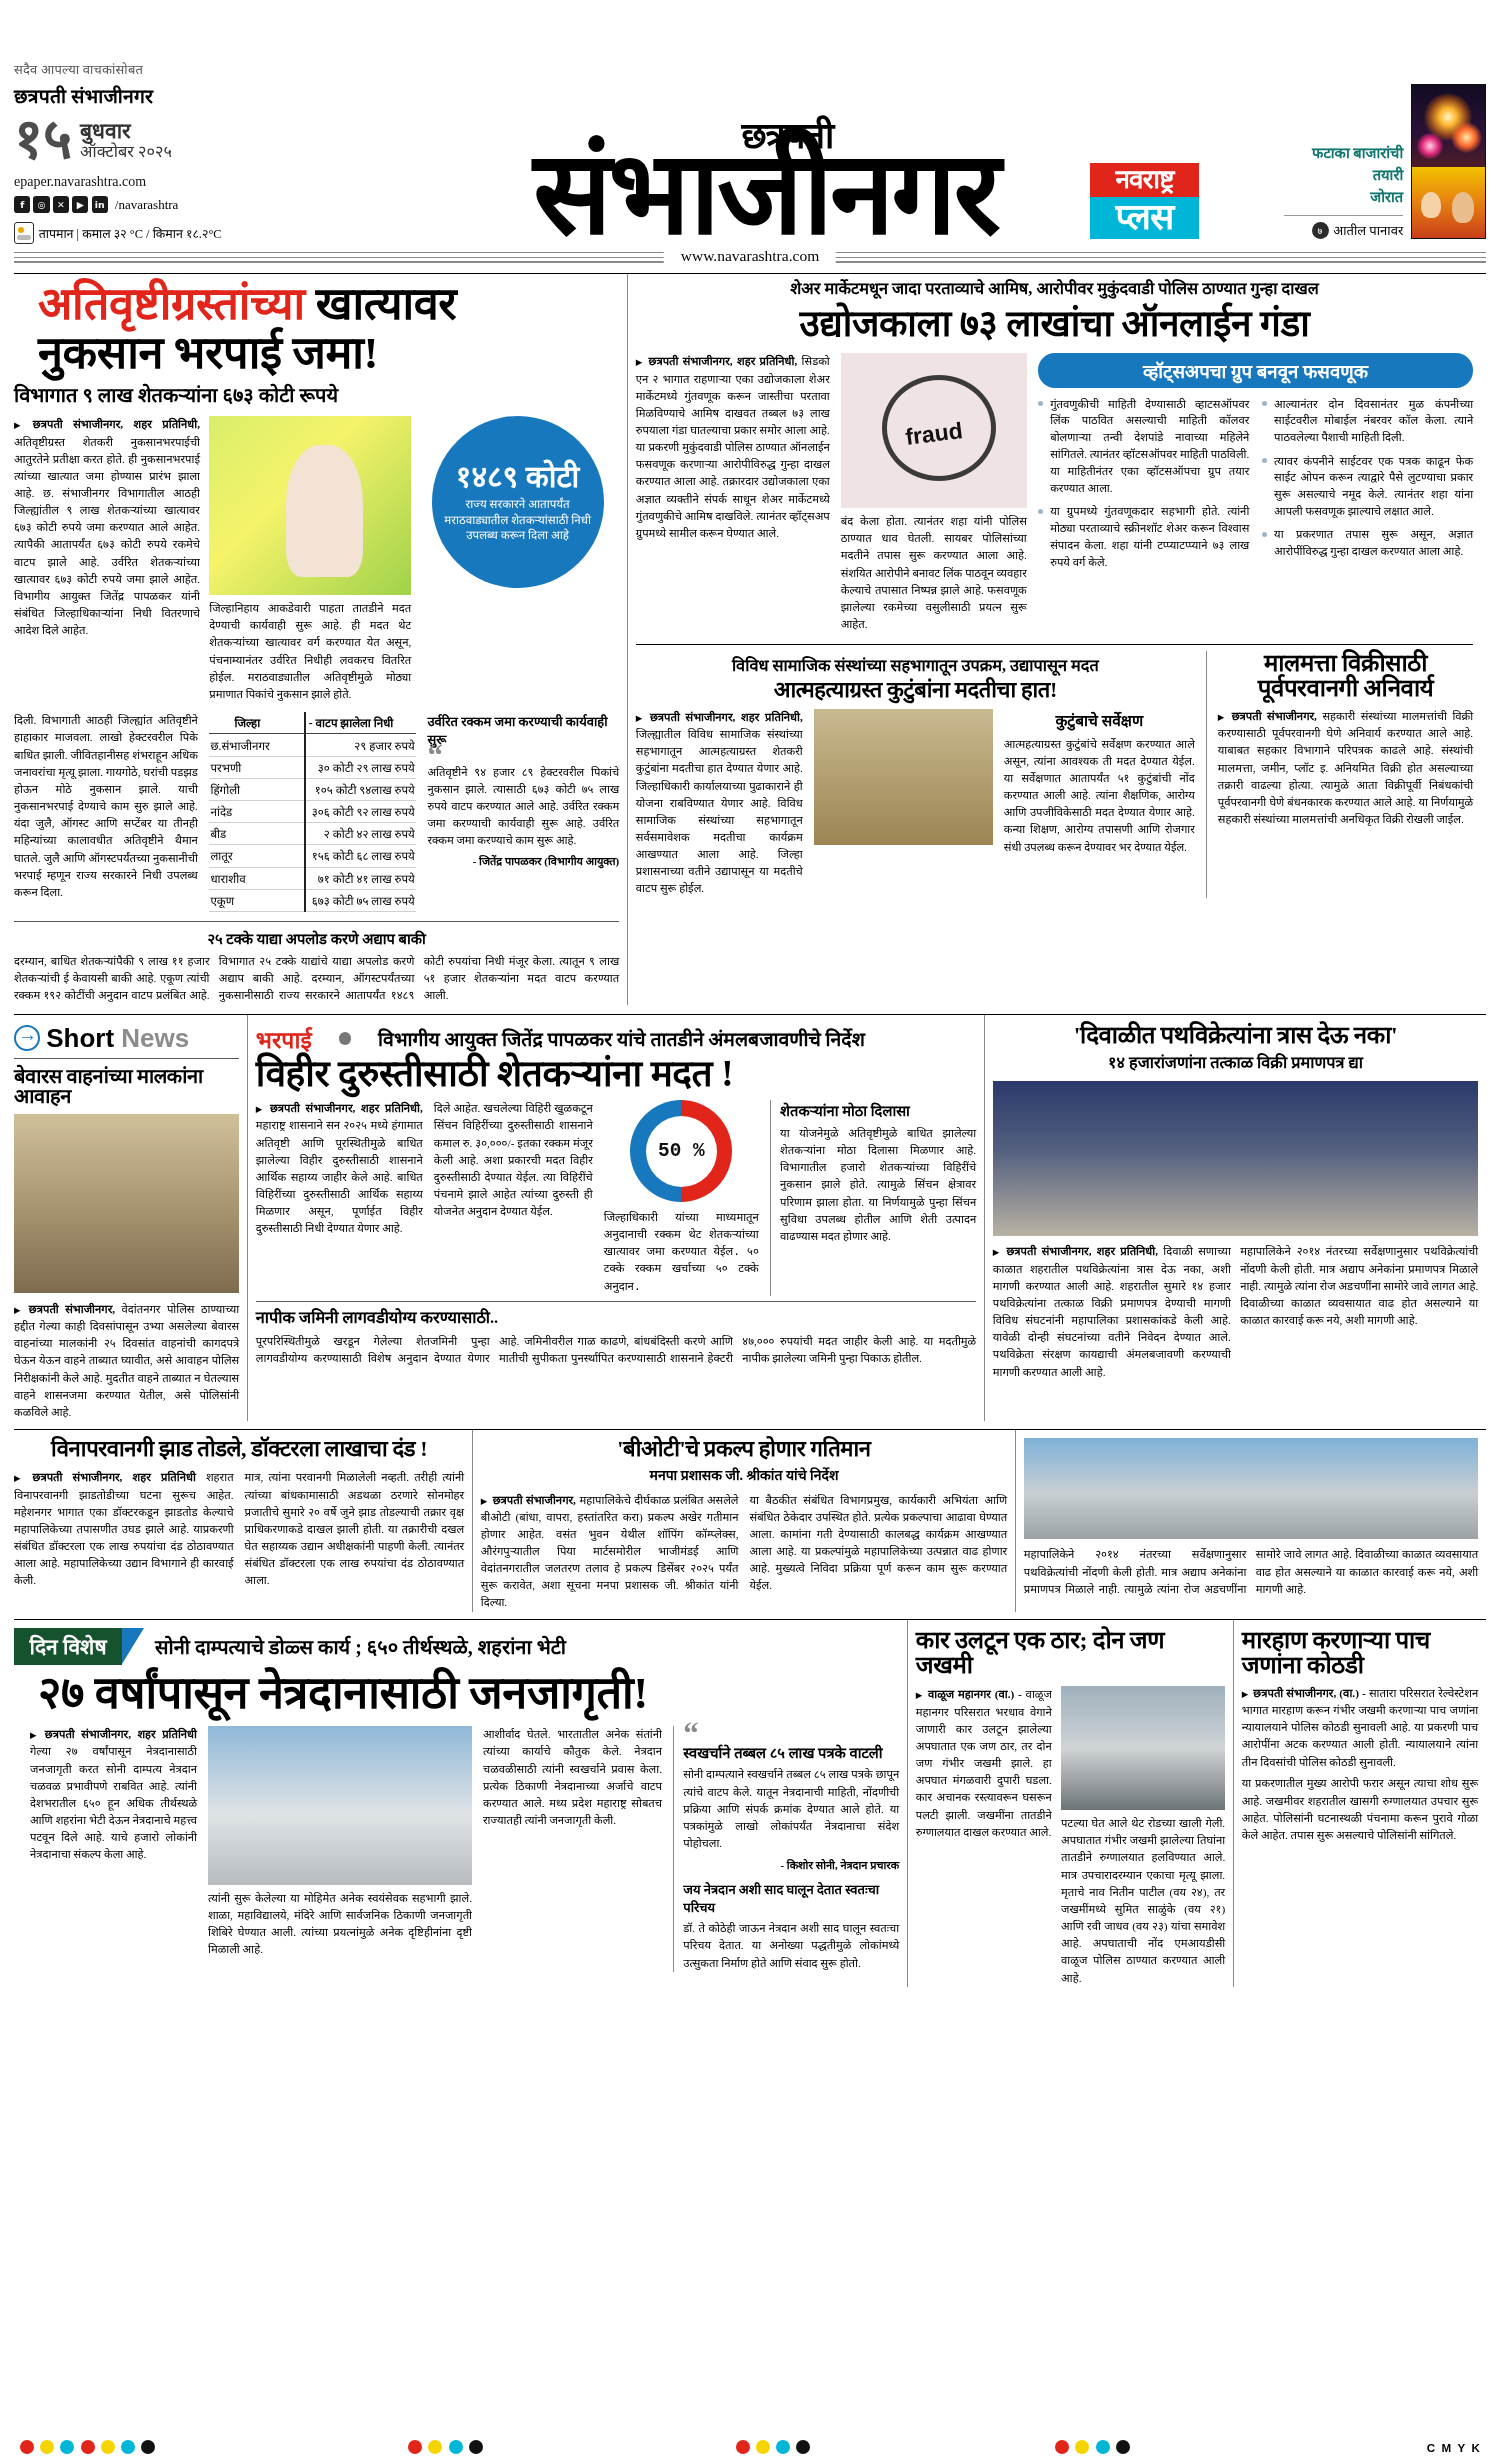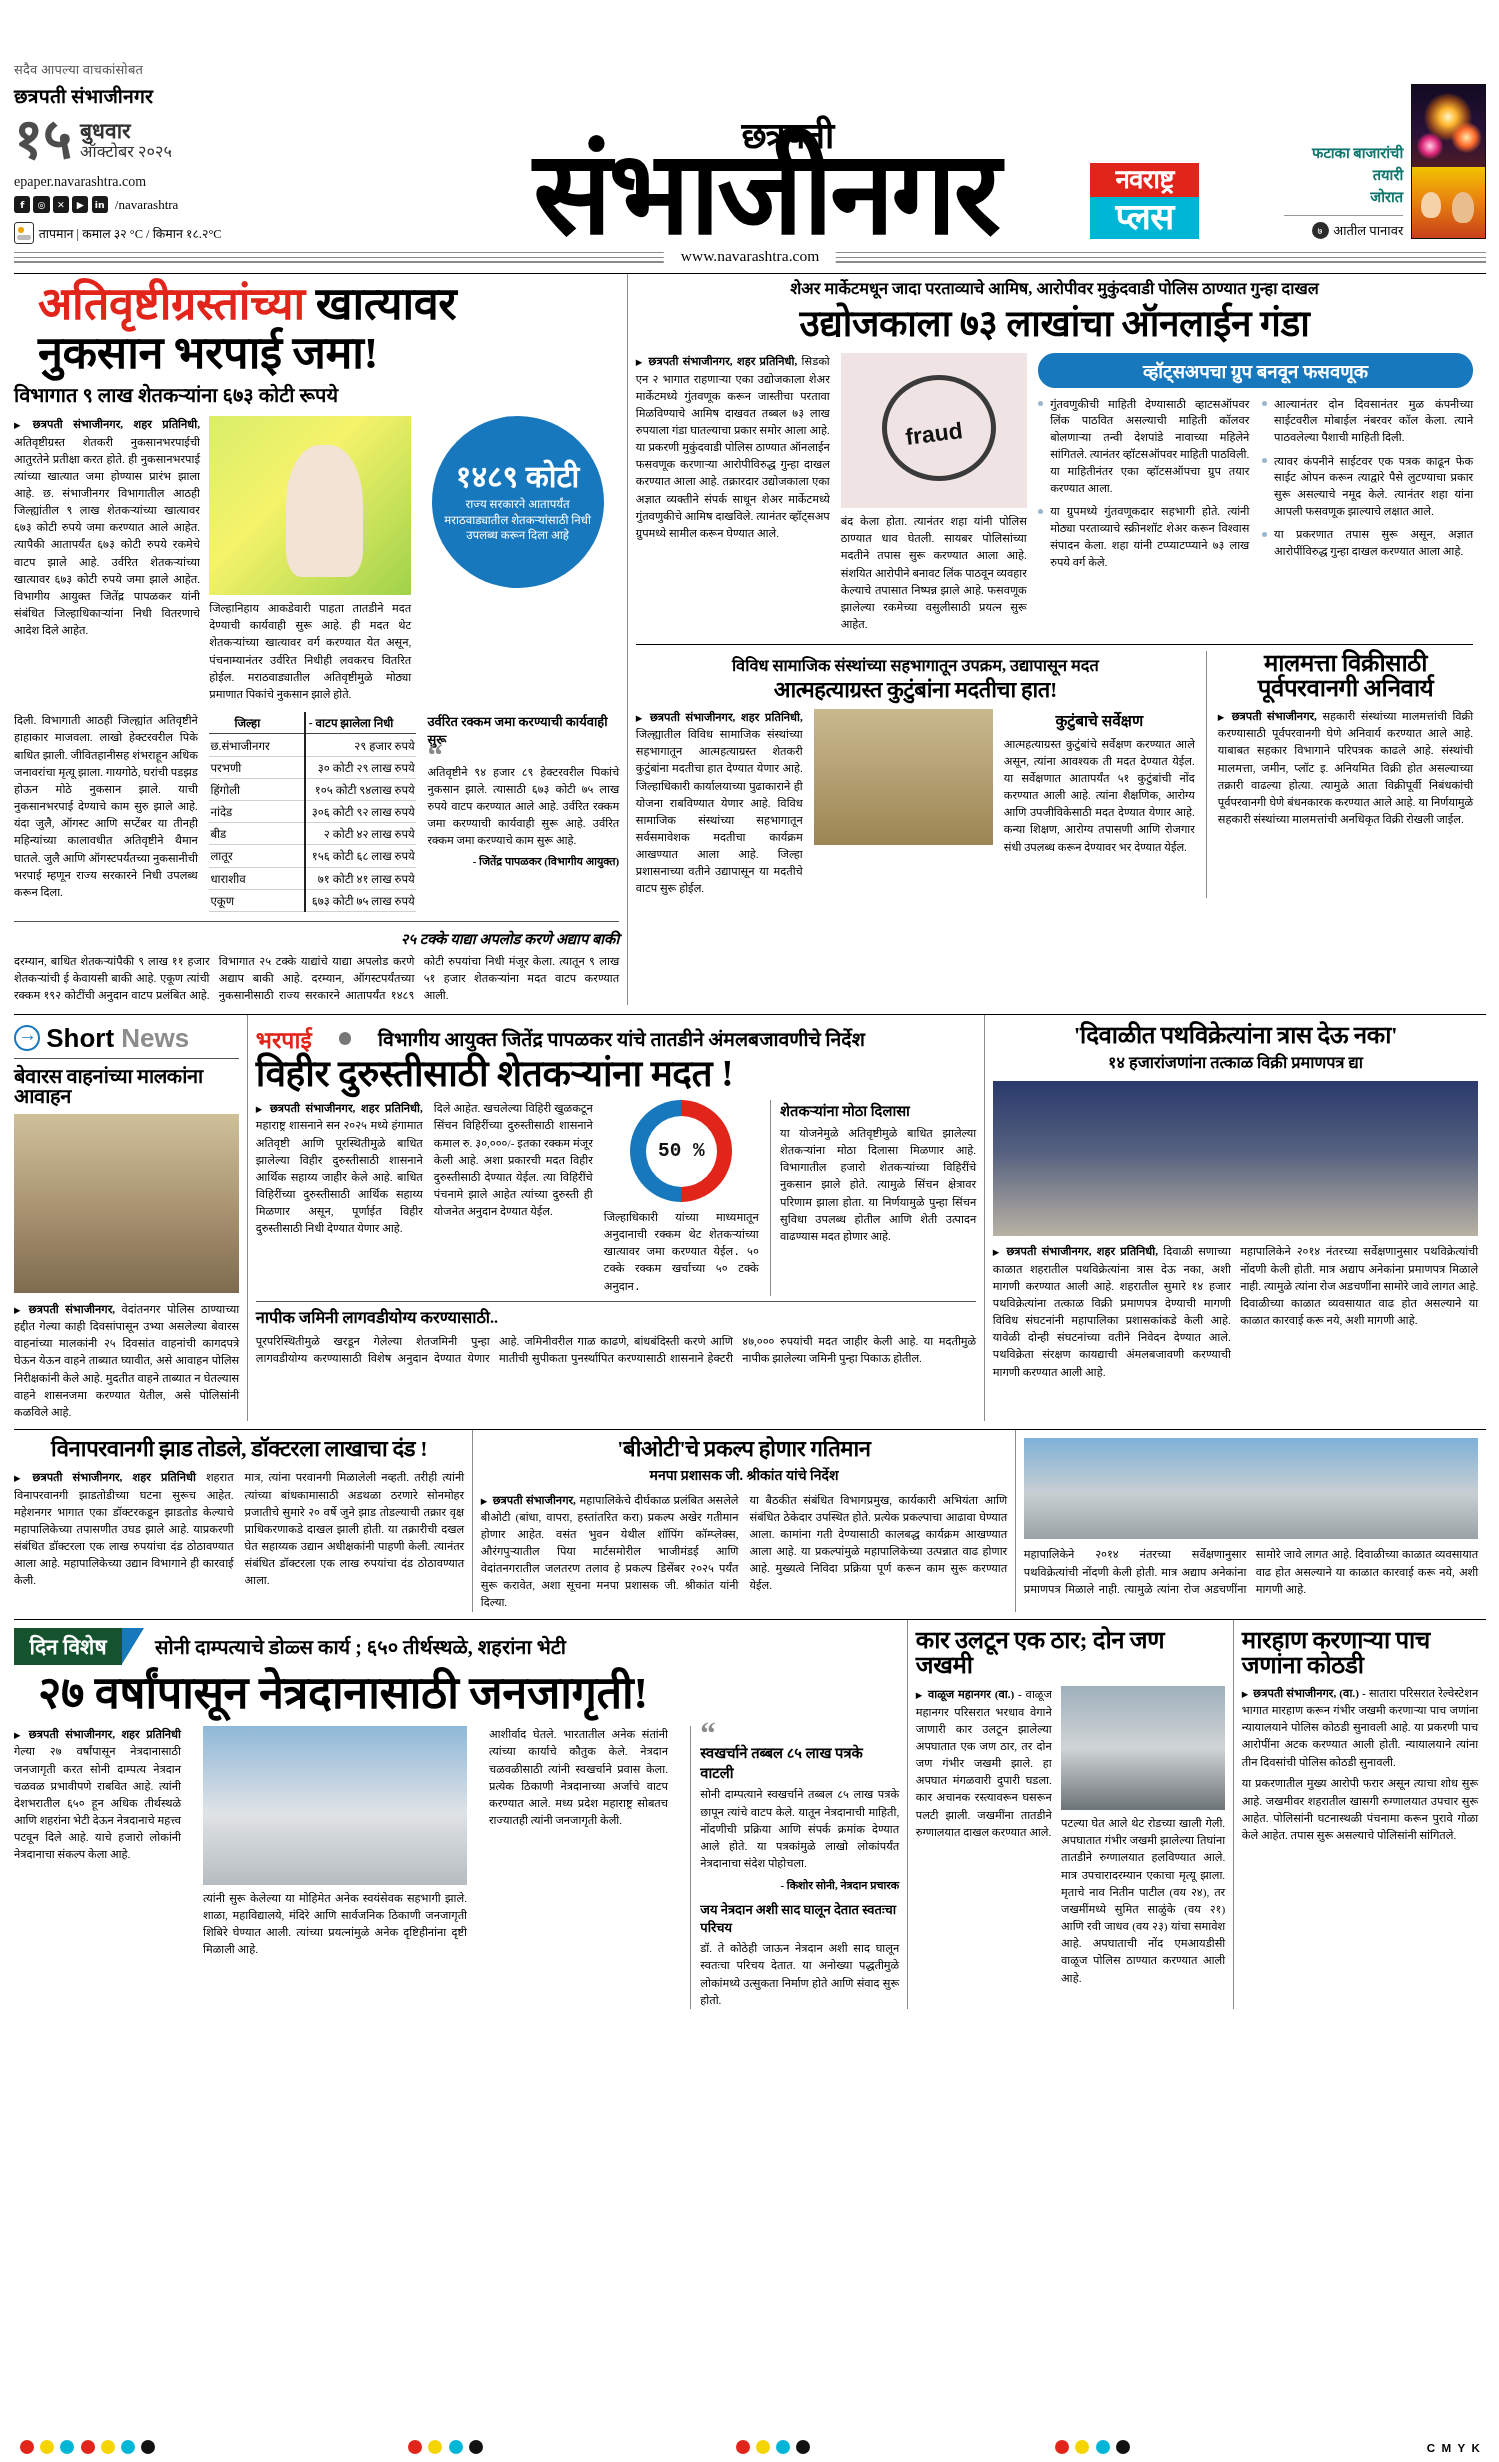--- a/index.html
+++ b/index.html
@@ -304,21 +304,21 @@
         </div>
         <div style="width:194px;">
           <div class="small-cap" style="text-align:left; font-size:13px;">उर्वरित रक्कम जमा करण्याची कार्यवाही सुरू</div>
           <span class="quote-mark">“</span>
           <div class="quote-box">अतिवृष्टीने ९४ हजार ८९ हेक्टरवरील पिकांचे नुकसान झाले. त्यासाठी ६७३ कोटी ७५ लाख रुपये वाटप करण्यात आले आहे. उर्वरित रक्कम जमा करण्याची कार्यवाही सुरू आहे. उर्वरित रक्कम जमा करण्याचे काम सुरू आहे.</div>
           <div class="quote-attr">- जितेंद्र पापळकर (विभागीय आयुक्त)</div>
         </div>
       </div>
 
       <div class="rule-h-thin" style="margin-top:9.3px; padding-top:6.2px;">
-        <div class="small-cap" style="text-align:right; font-size:14.7px;font-style:italic;">२५ टक्के याद्या अपलोड करणे अद्याप बाकी</div>
+        <div class="small-cap" style="text-align:center; font-size:14.7px;">२५ टक्के याद्या अपलोड करणे अद्याप बाकी</div>
         <p class="body-txt colsplit3 mt6">दरम्यान, बाधित शेतकऱ्यांपैकी ९ लाख ११ हजार शेतकऱ्यांची ई केवायसी बाकी आहे. एकूण त्यांची रक्कम १९२ कोटींची अनुदान वाटप प्रलंबित आहे. विभागात २५ टक्के याद्यांचे याद्या अपलोड करणे अद्याप बाकी आहे. दरम्यान, ऑगस्टपर्यंतच्या नुकसानीसाठी राज्य सरकारने आतापर्यंत १४८९ कोटी रुपयांचा निधी मंजूर केला. त्यातून ९ लाख ५१ हजार शेतकऱ्यांना मदत वाटप करण्यात आली.</p>
       </div>
     </div>
 
     <div class="col vsep" style="width:854px;">
       <div class="kicker">शेअर मार्केटमधून जादा परताव्याचे आमिष, आरोपीवर मुकुंदवाडी पोलिस ठाण्यात गुन्हा दाखल</div>
       <div class="headline h-xl" style="margin-top:3.1px;">उद्योजकाला ७३ लाखांचा ऑनलाईन गंडा</div>
 
       <div style="display:flex; gap:11px; margin-top:11px;">
         <div style="width:194px;">
@@ -478,21 +478,21 @@
 
   <div class="cols rule-h" style="margin-top:7.8px;">
 
     <div class="col" style="width:893px; padding-left:0;">
       <div style="display:flex; align-items:stretch; margin-top:7.8px;">
         <span class="tab-label">दिन विशेष</span>
         <span style="flex:1; font-size:20px; font-weight:bold; padding-left:33px; display:flex; align-items:center;">सोनी दाम्पत्याचे डोळ्स कार्य ; ६५० तीर्थस्थळे, शहरांना भेटी</span>
       </div>
       <div class="headline h-xxl" style="text-align:left; margin-top:6.2px;">२७ वर्षांपासून नेत्रदानासाठी जनजागृती!</div>
 
-      <div style="display:flex; gap:22px; margin-top:9.3px;">
+      <div style="display:flex; gap:11px; margin-top:9.3px;margin-left:16px;">
         <div style="width:167px;">
           <p class="body-txt">
             <span class="byline">छत्रपती संभाजीनगर, शहर प्रतिनिधी</span>
             <span>गेल्या २७ वर्षांपासून नेत्रदानासाठी जनजागृती करत सोनी दाम्पत्य नेत्रदान चळवळ प्रभावीपणे राबवित आहे. त्यांनी देशभरातील ६५० हून अधिक तीर्थस्थळे आणि शहरांना भेटी देऊन नेत्रदानाचे महत्त्व पटवून दिले आहे. याचे हजारो लोकांनी नेत्रदानाचा संकल्प केला आहे.</span>
           </p>
         </div>
         <div style="width:264px;">
           <div class="photo ph-donate" style="height:159px;"></div>
           <p class="body-txt mt6">त्यांनी सुरू केलेल्या या मोहिमेत अनेक स्वयंसेवक सहभागी झाले. शाळा, महाविद्यालये, मंदिरे आणि सार्वजनिक ठिकाणी जनजागृती शिबिरे घेण्यात आली. त्यांच्या प्रयत्नांमुळे अनेक दृष्टिहीनांना दृष्टी मिळाली आहे.</p>
         </div>

